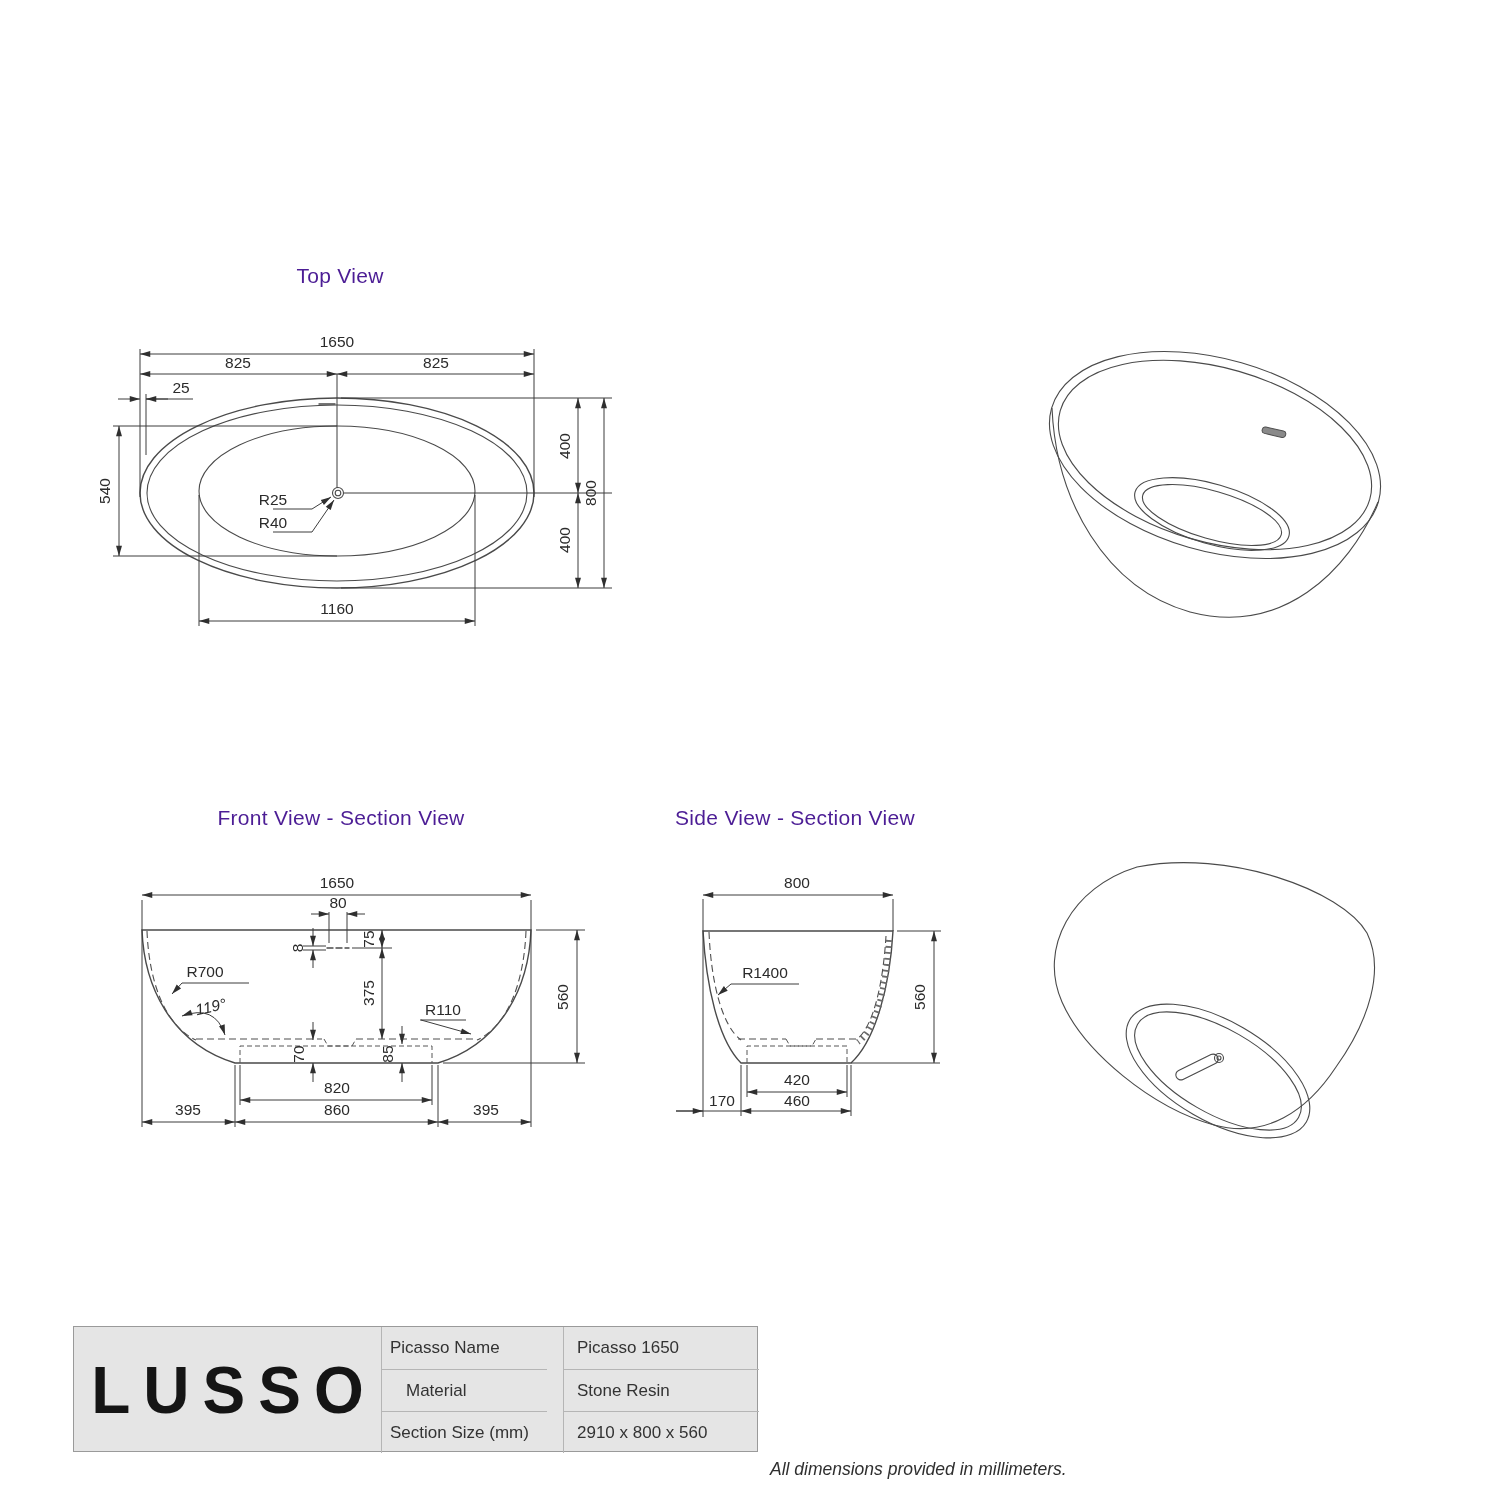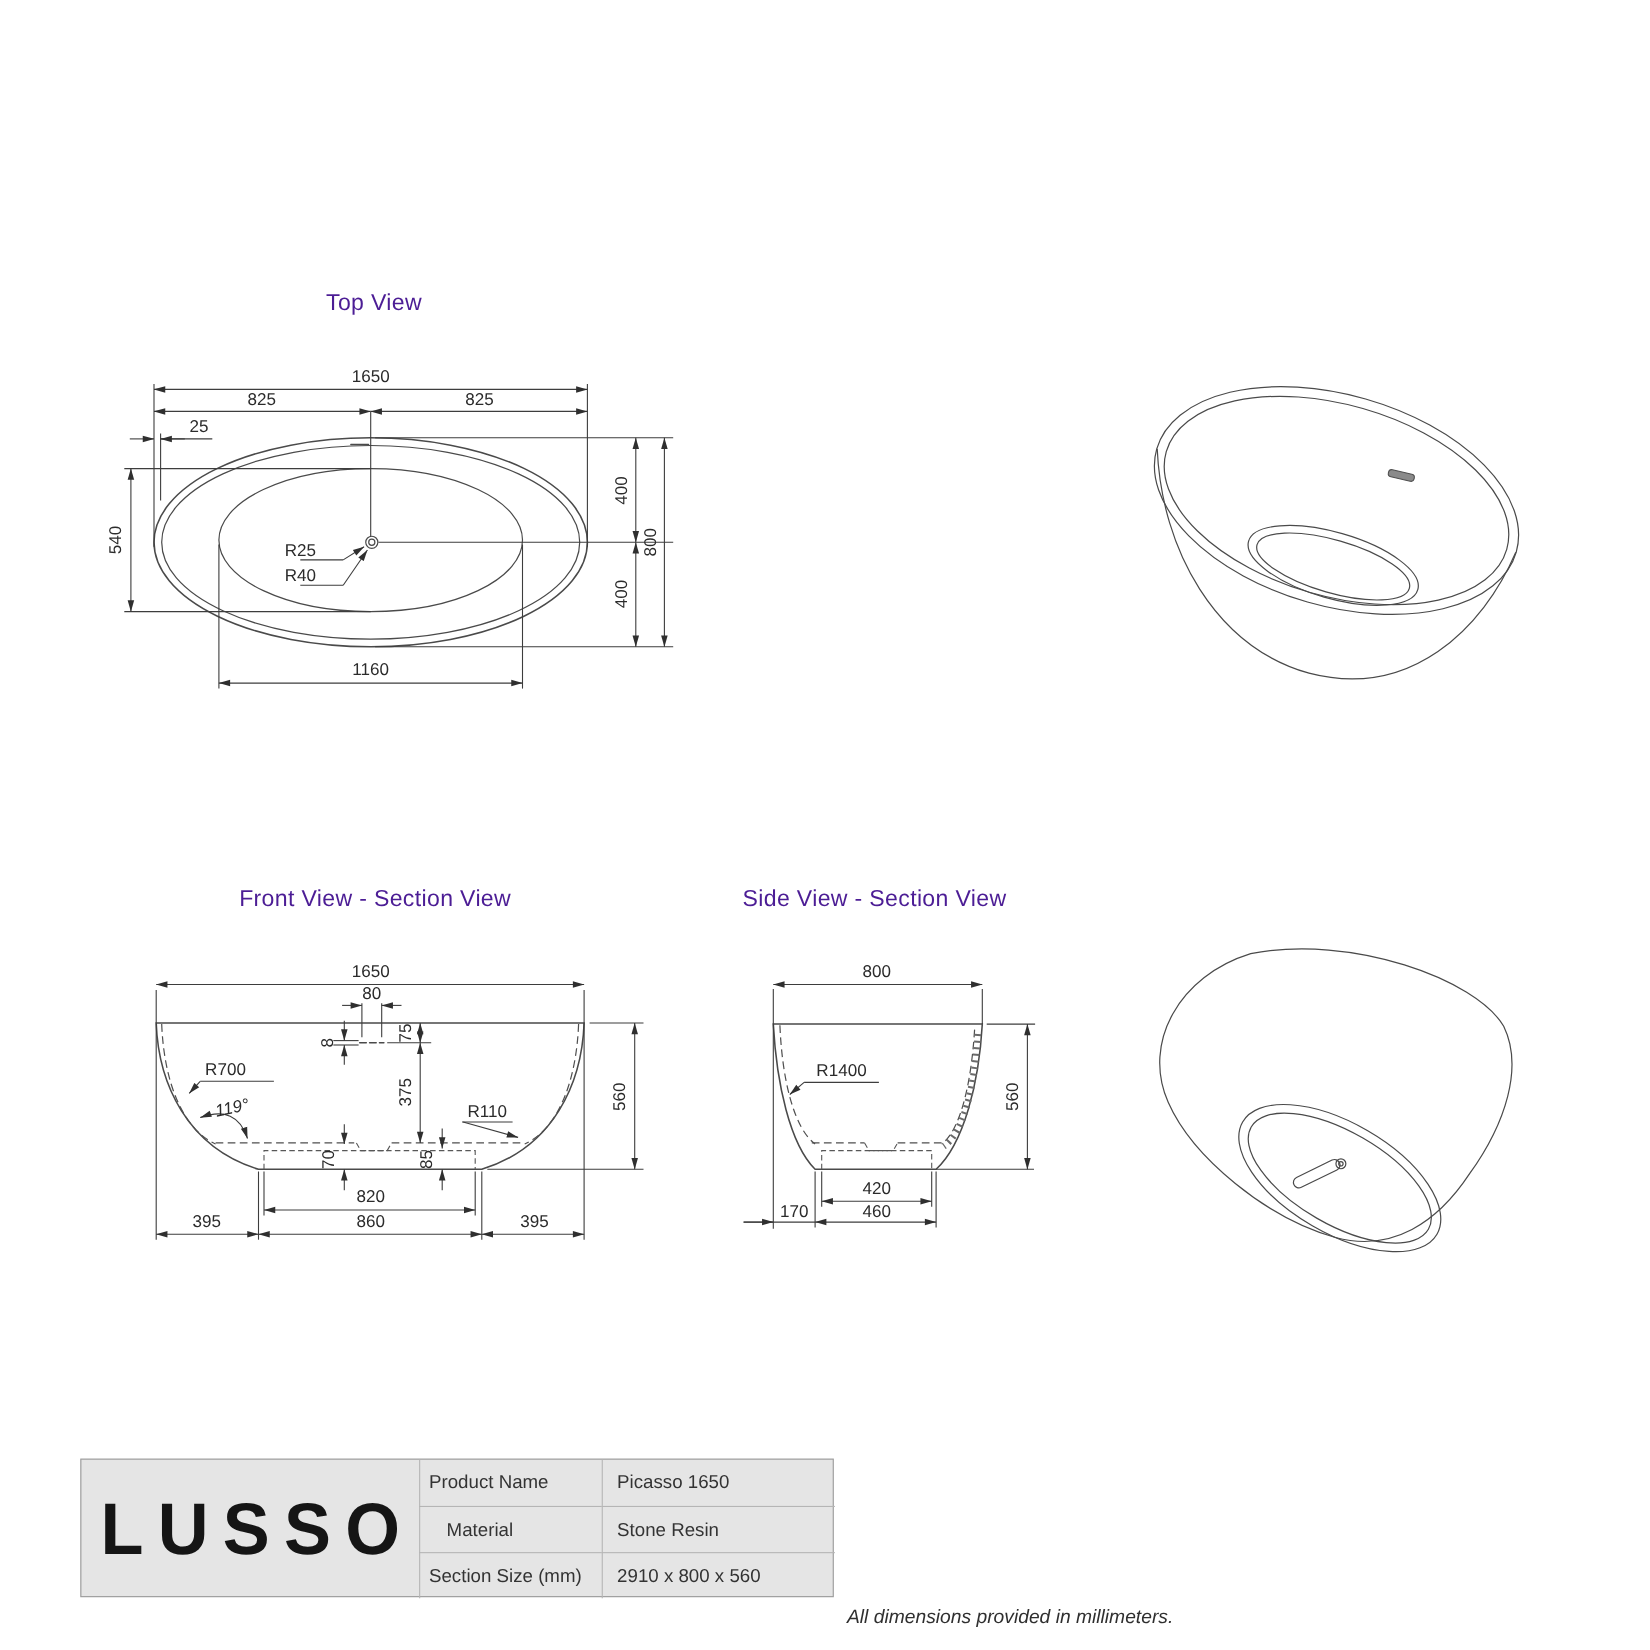--- a/index.html
+++ b/index.html
@@ -17,21 +17,21 @@
   .hatch{stroke:#6a6a6a;stroke-width:6;fill:none;stroke-dasharray:1.8 4.2;}
   text.dt{font-family:"Liberation Sans",sans-serif;font-size:15.5px;fill:#2b2b2b;text-anchor:middle;}
   text.it{font-style:italic;}
   
   .tblock{left:73px;top:1326px;width:685px;height:126px;display:grid;
           grid-template-columns:307px 166px 212px;grid-template-rows:42px 42px 42px;
           border:1px solid #9a9a9a;box-sizing:border-box;background:#e5e5e5;}
   .tcell{border-left:1px solid #b5b5b5;border-top:1px solid #b5b5b5;display:flex;
          align-items:center;font-size:17px;color:#333;box-sizing:border-box;}
   .tcell.lab{padding-left:8px;}
-  .tcell.val{padding-left:13px;}
+  .tcell.val{padding-left:13px;margin-left:16px;}
   .tcell.r1{border-top:none;}
   .logo-cell{grid-row:1/4;grid-column:1;border:none;display:flex;align-items:center;
              justify-content:center;}
   .logo{font-size:64px;font-weight:700;letter-spacing:13px;margin-right:-13px;
         color:#151515;transform:scaleY(1.04);}
   .note{font-size:17.5px;font-style:italic;color:#2f2f2f;}
 </style>
 </head>
 <body>
 
@@ -216,21 +216,21 @@
     <rect x="1174" y="1062" width="46" height="10" rx="5" transform="rotate(-26 1197 1067)" fill="none" stroke="#4a4a4a" stroke-width="1.1"></rect>
     <circle class="ol2" cx="1219" cy="1058" r="4.5"></circle>
     <circle class="ol2" cx="1219" cy="1058" r="2"></circle>
   </g>
 </svg>
 
 <div class="abs tblock">
   <div class="logo-cell">
     <span class="logo">LUSSO</span>
   </div>
-  <div class="tcell lab r1" style="grid-column:2;grid-row:1;">Product Name</div>
+  <div class="tcell lab r1" style="grid-column:2;grid-row:1;">Picasso Name</div>
   <div class="tcell val r1" style="grid-column:3;grid-row:1;">Picasso 1650</div>
   <div class="tcell lab" style="grid-column:2;grid-row:2;padding-left:24px;">Material</div>
   <div class="tcell val" style="grid-column:3;grid-row:2;">Stone Resin</div>
   <div class="tcell lab" style="grid-column:2;grid-row:3;">Section Size (mm)</div>
   <div class="tcell val" style="grid-column:3;grid-row:3;">2910 x 800 x 560</div>
 </div>
 
 <div class="abs note" style="left:770px;top:1432px;width:330px;margin-top:27px;">All dimensions provided in millimeters.</div>
 
 </body></html>

